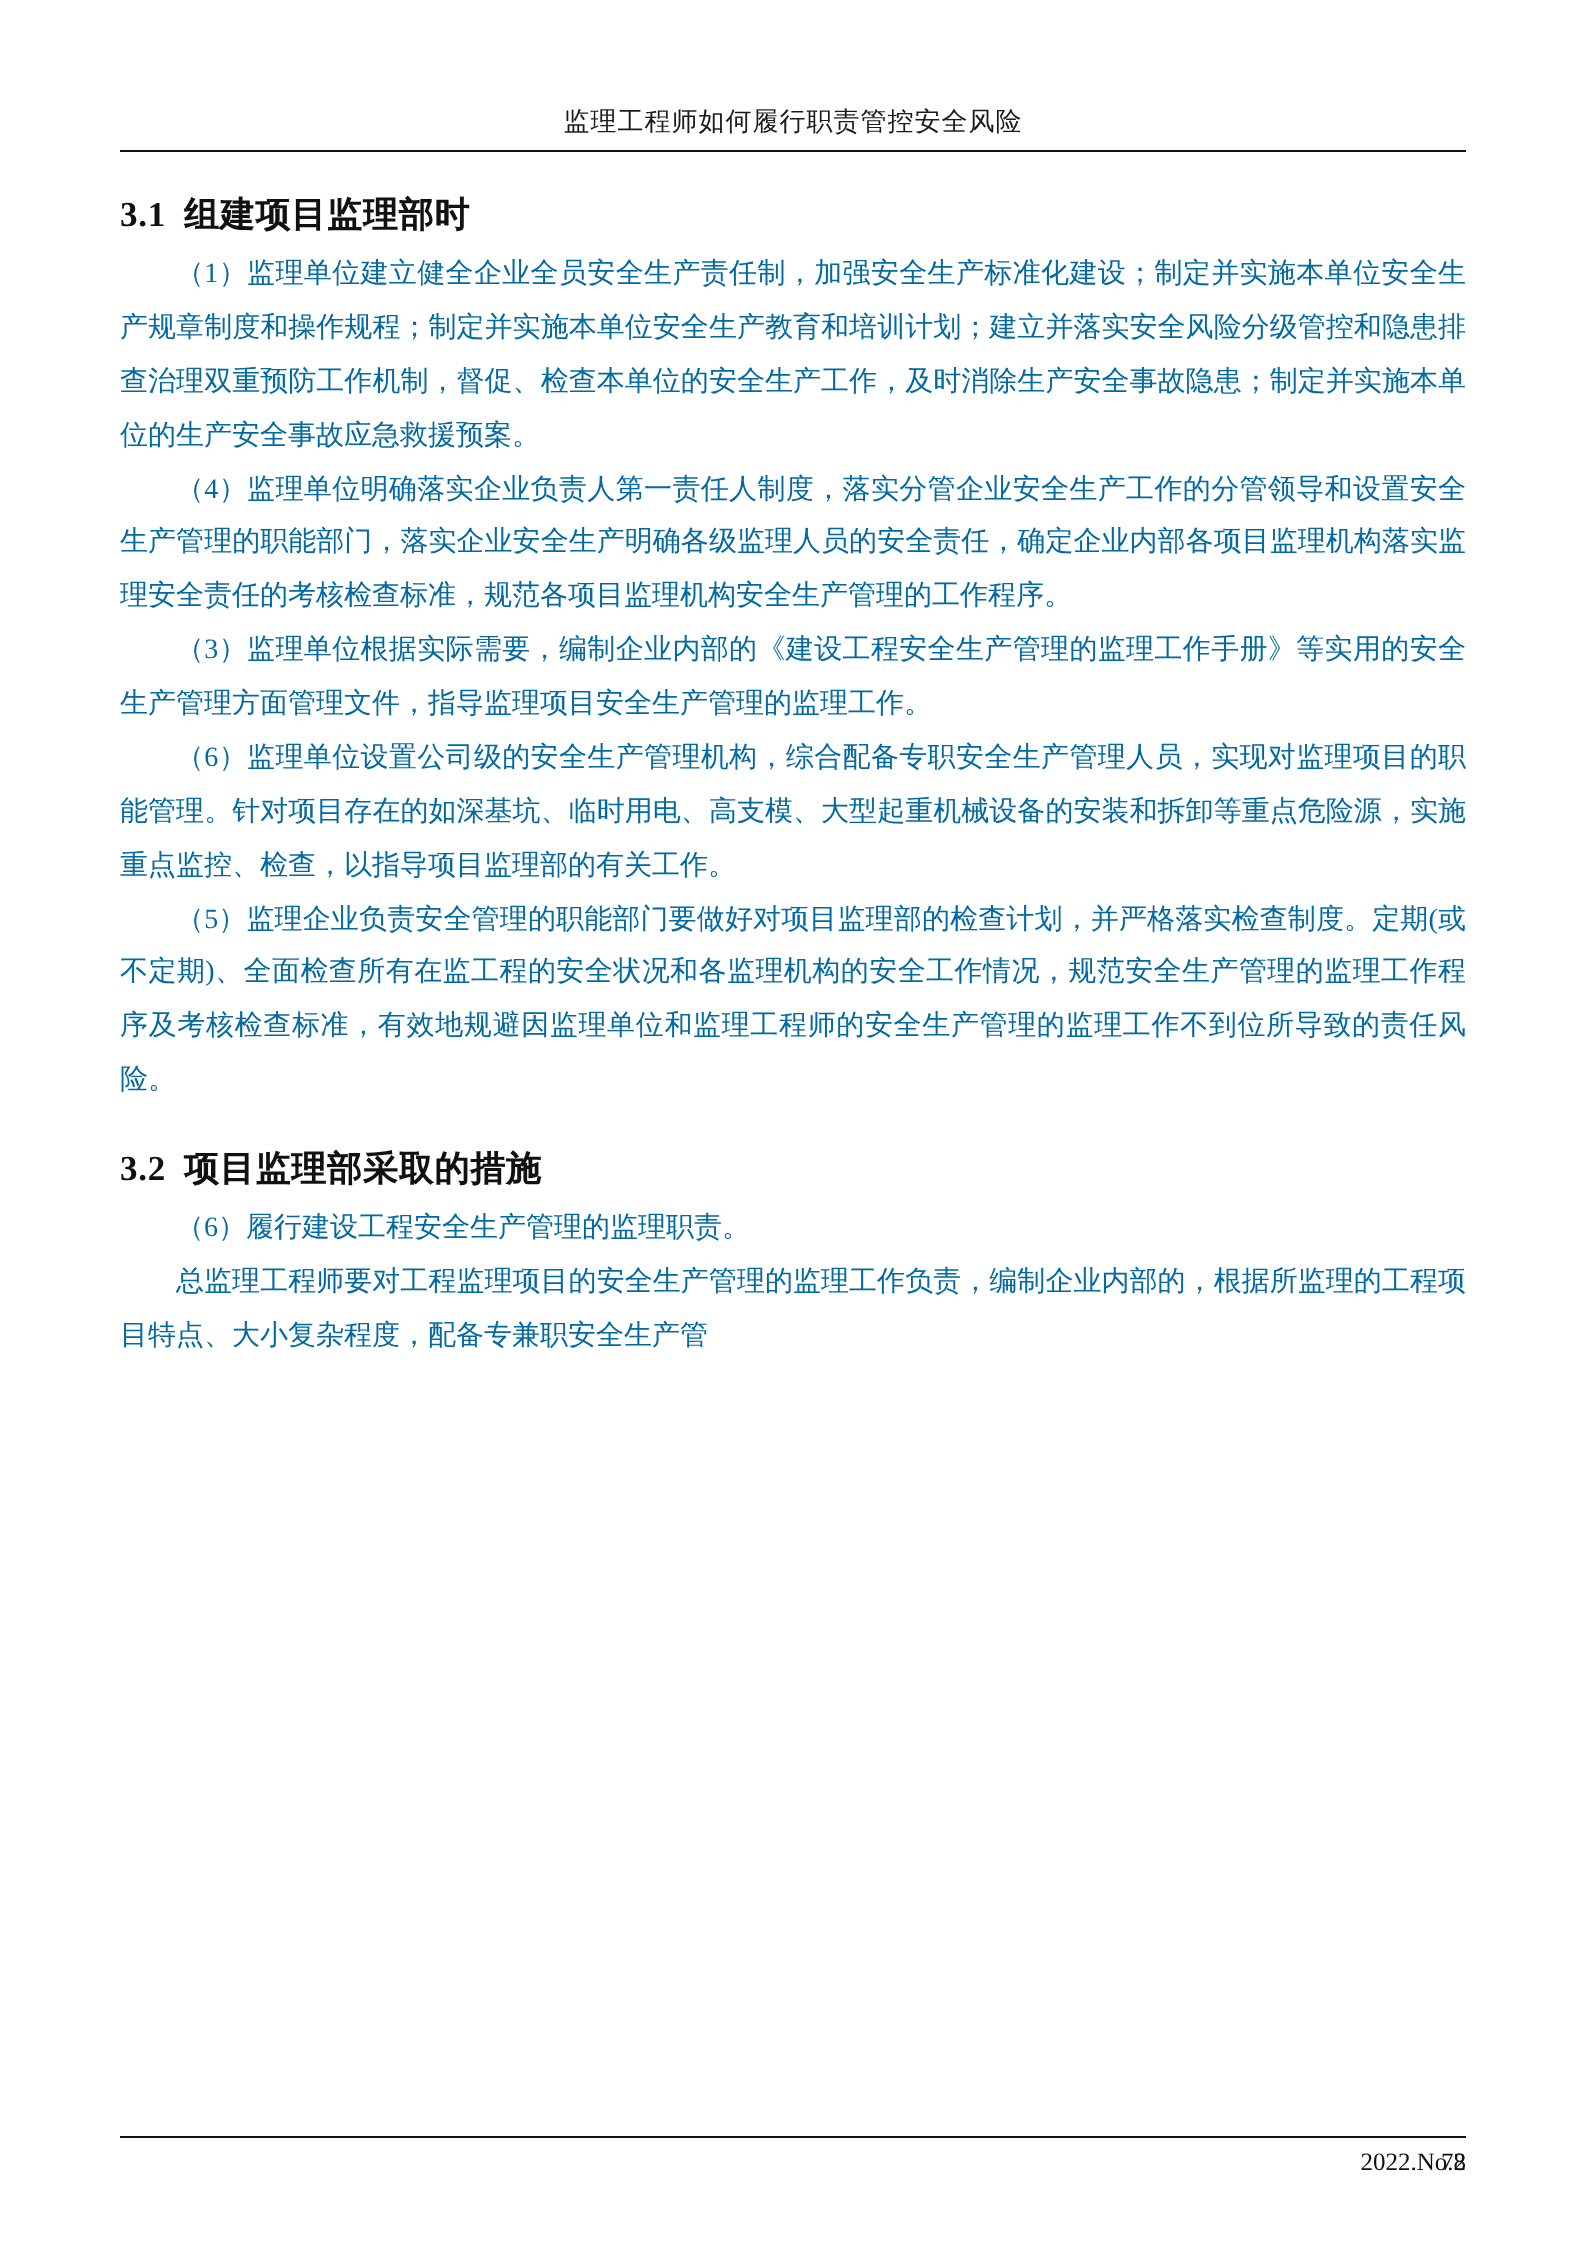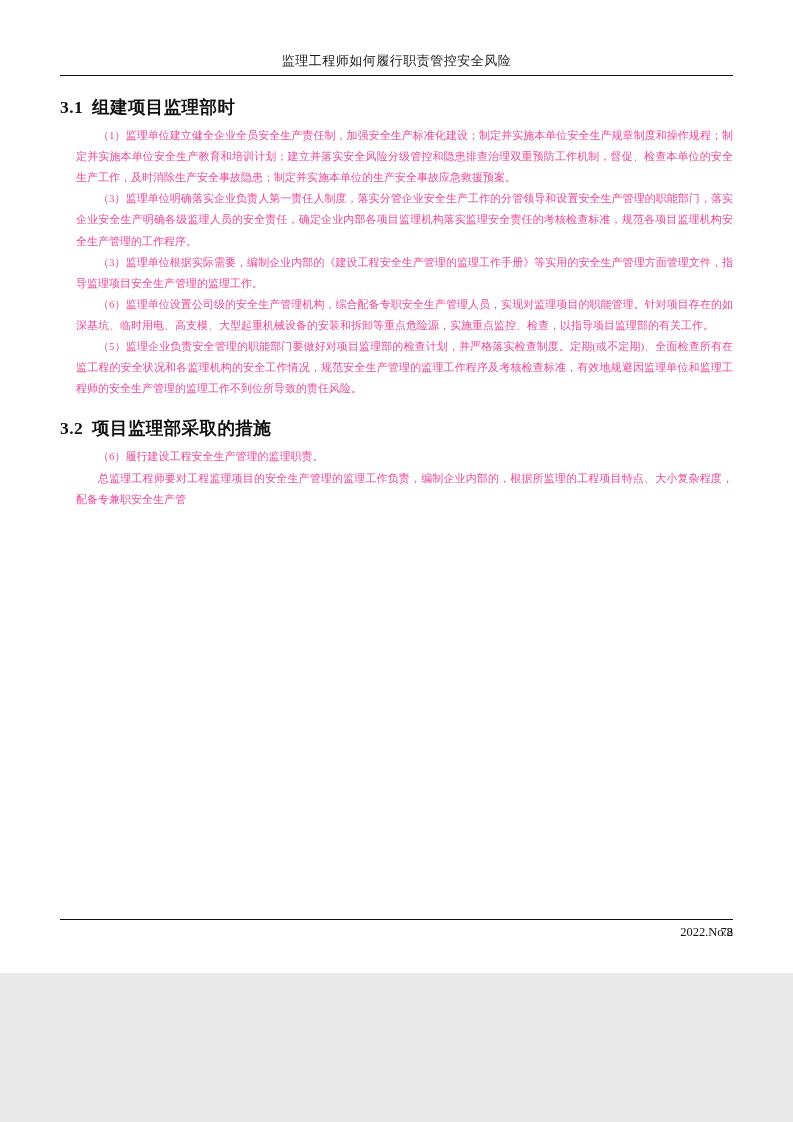--- a/index.html
+++ b/index.html
@@ -5,21 +5,21 @@
   html, body {
     margin: 0;
     padding: 0;
     background: #e9e9e9;
   }
   body {
     font-family: "Liberation Serif", "DejaVu Serif", serif;
   }
   .page {
     width: 793px;
-    height: 973px;
+    height: 1122px;
     background: #ffffff;
     position: relative;
     box-sizing: border-box;
     margin: 0 auto;
     overflow: hidden;
   }
   .page-inner {
     position: absolute;
     left: 60px;
     top: 52px;
@@ -45,24 +45,24 @@
     color: #111;
     margin: 17px 0 6px 0;
     letter-spacing: 0.4px;
     font-family: "Liberation Sans", sans-serif;
   }
   h2.sec .num {
     margin-right: 9px;
     font-family: "Liberation Serif", serif;
   }
   p.body {
-    font-size: 11px;
+    font-size: 14px;
     line-height: 1.92;
-    color: #ec4899;
-    margin: 0 0 0 16px;
+    color: #0369a1;
+    margin: 0 0 0 0;
     text-align: justify;
     text-justify: inter-ideograph;
     text-indent: 0;
   }
   p.indent2 {
     text-indent: 2em;
   }
   .content {
     position: relative;
     top: 2px;
@@ -105,21 +105,21 @@
     <div class="runhead">监理工程师如何履行职责管控安全风险</div>
     <div class="rule-top"></div>
 
     <div class="content">
 
       <h2 class="sec">
         <span class="num">3.1</span><span>组建项目监理部时</span>
       </h2>
 
       <p class="body indent2">（1）监理单位建立健全企业全员安全生产责任制，加强安全生产标准化建设；制定并实施本单位安全生产规章制度和操作规程；制定并实施本单位安全生产教育和培训计划；建立并落实安全风险分级管控和隐患排查治理双重预防工作机制，督促、检查本单位的安全生产工作，及时消除生产安全事故隐患；制定并实施本单位的生产安全事故应急救援预案。</p>
-      <p class="body indent2">（3）监理单位明确落实企业负责人第一责任人制度，落实分管企业安全生产工作的分管领导和设置安全生产管理的职能部门，落实企业安全生产明确各级监理人员的安全责任，确定企业内部各项目监理机构落实监理安全责任的考核检查标准，规范各项目监理机构安全生产管理的工作程序。</p>
+      <p class="body indent2">（4）监理单位明确落实企业负责人第一责任人制度，落实分管企业安全生产工作的分管领导和设置安全生产管理的职能部门，落实企业安全生产明确各级监理人员的安全责任，确定企业内部各项目监理机构落实监理安全责任的考核检查标准，规范各项目监理机构安全生产管理的工作程序。</p>
       <p class="body indent2">（3）监理单位根据实际需要，编制企业内部的《建设工程安全生产管理的监理工作手册》等实用的安全生产管理方面管理文件，指导监理项目安全生产管理的监理工作。</p>
       <p class="body indent2">（6）监理单位设置公司级的安全生产管理机构，综合配备专职安全生产管理人员，实现对监理项目的职能管理。针对项目存在的如深基坑、临时用电、高支模、大型起重机械设备的安装和拆卸等重点危险源，实施重点监控、检查，以指导项目监理部的有关工作。</p>
       <p class="body indent2">（5）监理企业负责安全管理的职能部门要做好对项目监理部的检查计划，并严格落实检查制度。定期(或不定期)、全面检查所有在监工程的安全状况和各监理机构的安全工作情况，规范安全生产管理的监理工作程序及考核检查标准，有效地规避因监理单位和监理工程师的安全生产管理的监理工作不到位所导致的责任风险。</p>
 
       <h2 class="sec">
         <span class="num">3.2</span><span>项目监理部采取的措施</span>
       </h2>
 
       <p class="body indent2">（6）履行建设工程安全生产管理的监理职责。</p>
       <p class="body indent2">总监理工程师要对工程监理项目的安全生产管理的监理工作负责，编制企业内部的，根据所监理的工程项目特点、大小复杂程度，配备专兼职安全生产管</p>

